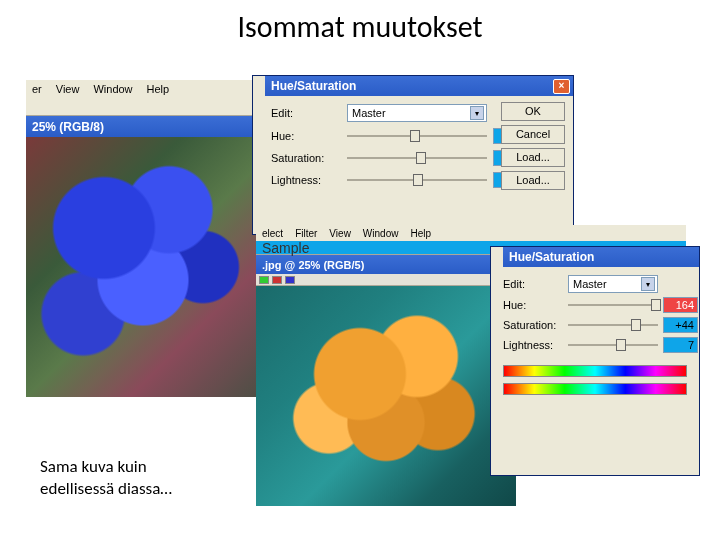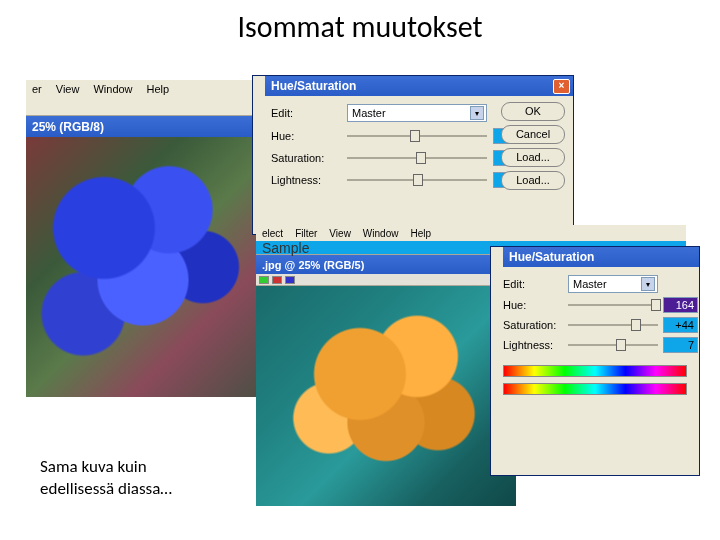--- a/index.html
+++ b/index.html
@@ -29,21 +29,21 @@
   .closebtn { width: 17px; height: 15px; background: #e06030; border: 1px solid #fff; border-radius: 2px; color:#fff; font-size:10px; line-height:12px; text-align:center; }
   .dlg-body { padding: 8px 10px 6px 18px; display: grid; grid-template-columns: 70px 140px 40px; gap: 6px 6px; align-items: center; }
   .dlg-body .lbl { color: #000; font-size: 11px; }
   .select { height: 18px; border: 1px solid #7f9db9; background: #fff; display:flex; align-items:center; justify-content:space-between; padding: 0 2px 0 4px; }
   .select .arrow { width: 14px; height: 14px; background: #c7d3ea; border:1px solid #7f9db9; display:flex; align-items:center; justify-content:center; font-size:8px; }
   .numbox { height: 16px; border: 1px solid #7f9db9; background: #0ea5e9; text-align: right; padding: 0 3px; line-height:15px; }
   .slider { height: 14px; position: relative; }
   .slider .track { position:absolute; top:6px; left:0; right:0; height:2px; background:#aca899; }
   .slider .thumb { position:absolute; top:1px; width:10px; height:12px; background:#ece9d8; border:1px solid #666; }
   .btncol { position: absolute; top: 26px; right: 8px; width: 64px; display:flex; flex-direction:column; gap:4px; }
-  .btn { height: 19px; background: #ece9d8; border: 1px solid #888; border-radius: 9px; text-align:center; line-height:17px; font-size:11px; }
+  .btn { height: 19px; background: #ece9d8; border: 1px solid #888; border-radius: 0; text-align:center; line-height:17px; font-size:11px; }
 
   
   .shot2 { position: absolute; top: 225px; left: 256px; width: 430px; height: 280px; }
   .menubar2 { background: #ece9d8; height: 16px; display: flex; align-items: center; gap: 12px; padding-left: 6px; font-size: 10px; }
   .toolbar2 { background: #0ea5e9; height: 14px; border-bottom: 1px solid #aca899; display:flex; align-items:center; padding-left:6px; font-size:14px; color:#333; }
   .titlebar2 { background: linear-gradient(#3b6ed5, #2a5cc7); height: 19px; display: flex; align-items: center; padding-left: 6px; color: #fff; font-size: 11px; font-weight: bold; }
   .toolstrip2 { background:#e4e2d8; height:12px; border-bottom:1px solid #aca899; display:flex; align-items:center; }
   .toolstrip2 span { width:10px; height:8px; margin-left:3px; border:1px solid #888; }
   .toolstrip2 .g { background:#3c3; } .toolstrip2 .r { background:#c33; } .toolstrip2 .b { background:#33c; }
   .img2 { width: 260px; height: 220px; background:
@@ -51,21 +51,21 @@
       radial-gradient(circle at 62% 32%, #ffb040 0 18%, transparent 19%),
       radial-gradient(circle at 50% 62%, #e09028 0 20%, transparent 21%),
       radial-gradient(circle at 28% 60%, #ffbb55 0 15%, transparent 16%),
       radial-gradient(circle at 70% 58%, #d88820 0 16%, transparent 17%),
       linear-gradient(135deg, #1a6a6a 0%, #208080 30%, #2a9a9a 55%, #186060 80%, #104848 100%);
   }
 
   .dlg2 { top: 246px; left: 490px; width: 210px; height: 230px; }
   .dlg2 .dlg-body { padding: 8px 8px 6px 12px; grid-template-columns: 60px 90px 35px; gap: 4px 5px; }
   .gradstrip { height: 12px; margin: 6px 12px 2px 12px; background: linear-gradient(to right, red, yellow, lime, cyan, blue, magenta, red); border:1px solid #888; }
-  .numbox.hl { background: #4c1d95; color:#fff; }
+  .numbox.hl { background: #ef4444; color:#fff; }
 
 </style>
 </head>
 <body>
 
 <div class="slide-title">Isommat muutokset</div>
 
 <div class="shot1">
   <div class="menubar1">
     <span>er</span>

